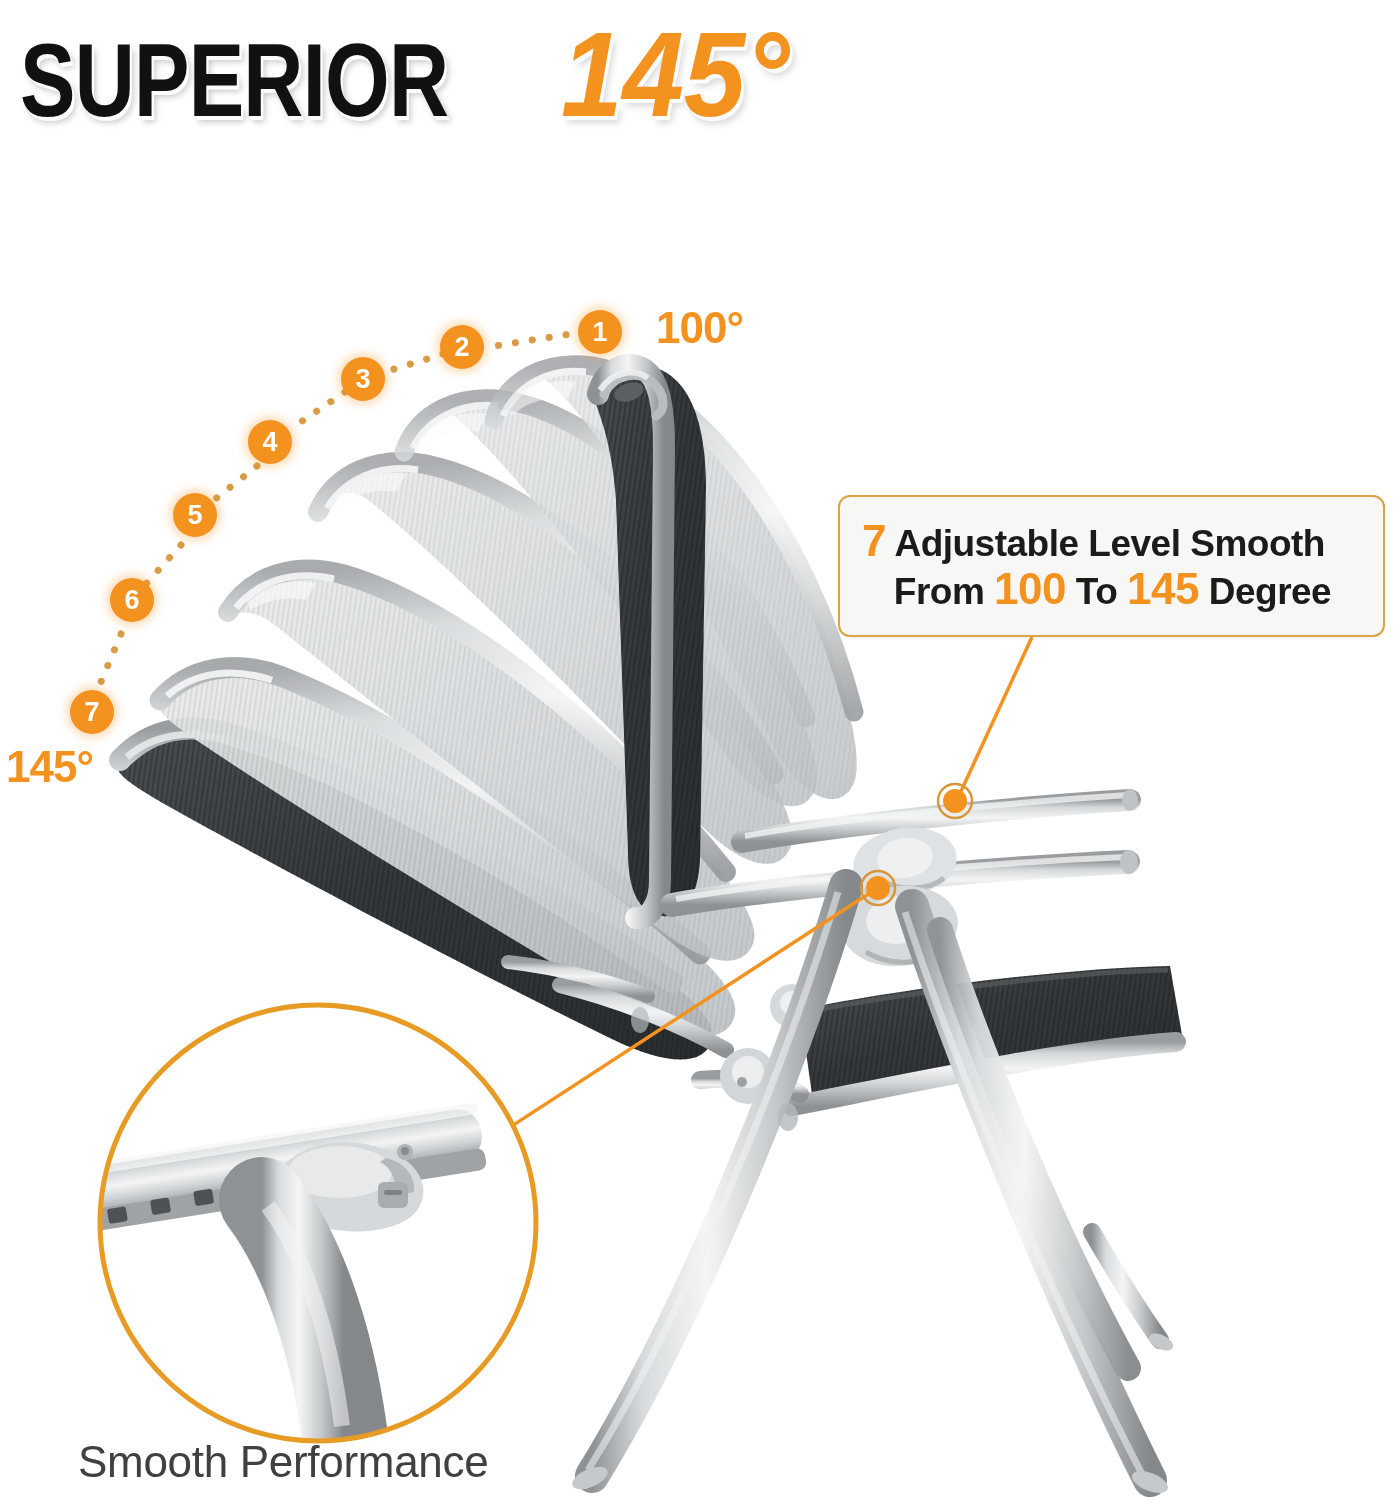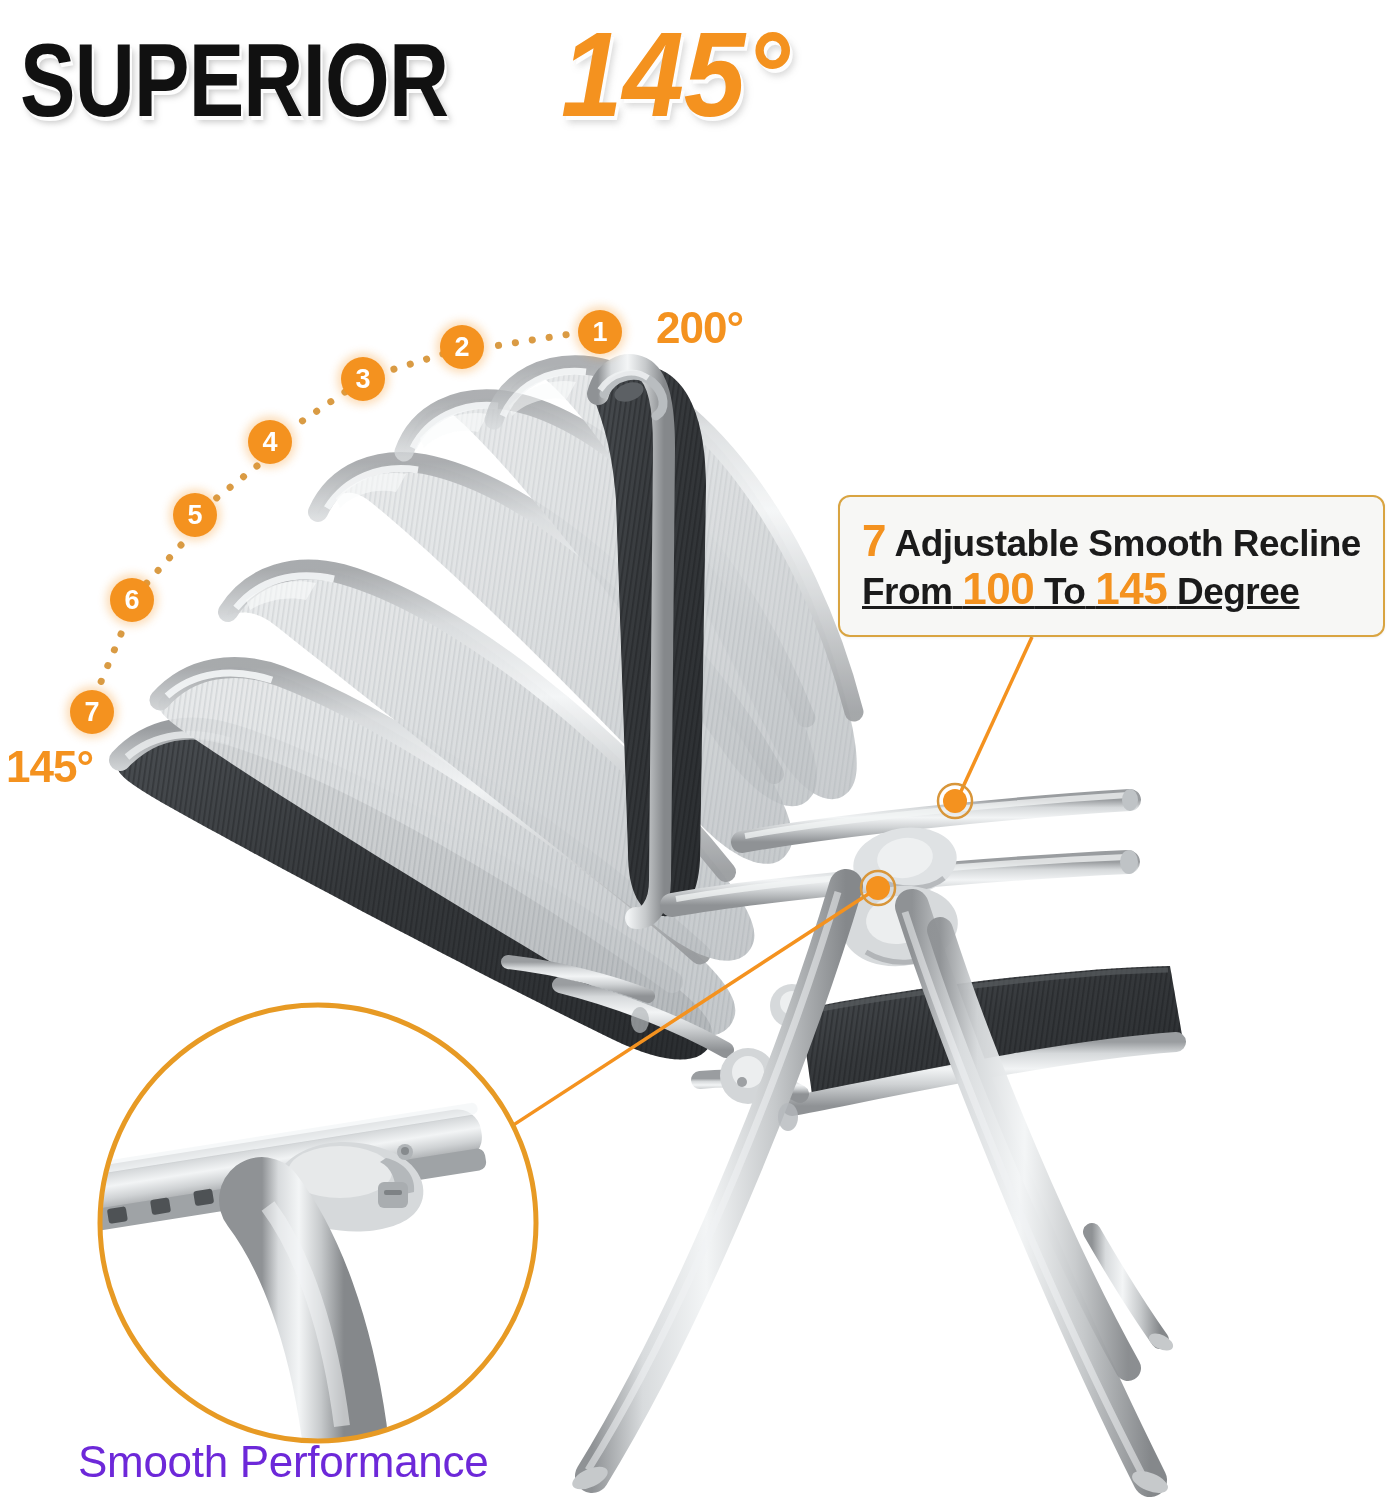--- a/index.html
+++ b/index.html
@@ -71,28 +71,28 @@
     background:#F7F7F5;
     box-shadow:0 1px 3px rgba(0,0,0,0.06);
     z-index:8;
     display:flex;flex-direction:column;justify-content:center;
     padding:4px 16px 6px 22px;
   }
   .co-line{
     white-space:nowrap;font-weight:bold;color:#1b1b1b;
     font-size:37px;line-height:1.08;letter-spacing:-0.5px;
   }
-  .co-line.l2{padding-right:4px;text-decoration:underline;}
+  .co-line.l2{text-align:center;padding-right:4px;}
   .co-or{color:#F4921F;font-weight:bold;}
   .co-big{font-size:44px;}
 
   
   .caption{
     position:absolute;left:78px;top:1437px;
-    font-size:44px;color:#6d28d9;font-weight:normal;
+    font-size:44px;color:#404040;font-weight:normal;
     letter-spacing:-0.3px;
     font-family:"Liberation Sans","DejaVu Sans",sans-serif;
     z-index:8;
   }
 </style>
 </head>
 <body>
 
 <div id="stage">
 
@@ -360,30 +360,30 @@
     <span>5</span>
   </div>
   <div class="badge" style="left:110px;top:578px;">
     <span>6</span>
   </div>
   <div class="badge" style="left:70px;top:690px;">
     <span>7</span>
   </div>
 
   <div class="deg" style="left:656px;top:303px;">
-    <span>200°</span>
+    <span>100°</span>
   </div>
   <div class="deg" style="left:6px;top:742px;">
     <span>145°</span>
   </div>
 
   <div class="callout">
     <div class="co-line">
       <span class="co-or co-big">7</span>
-      <span>Adjustable Smooth Recline</span>
+      <span>Adjustable Level Smooth</span>
     </div>
     <div class="co-line l2">
       <span>From</span>
       <span class="co-or co-big">100</span>
       <span>To</span>
       <span class="co-or co-big">145</span>
       <span>Degree</span>
     </div>
   </div>
 

